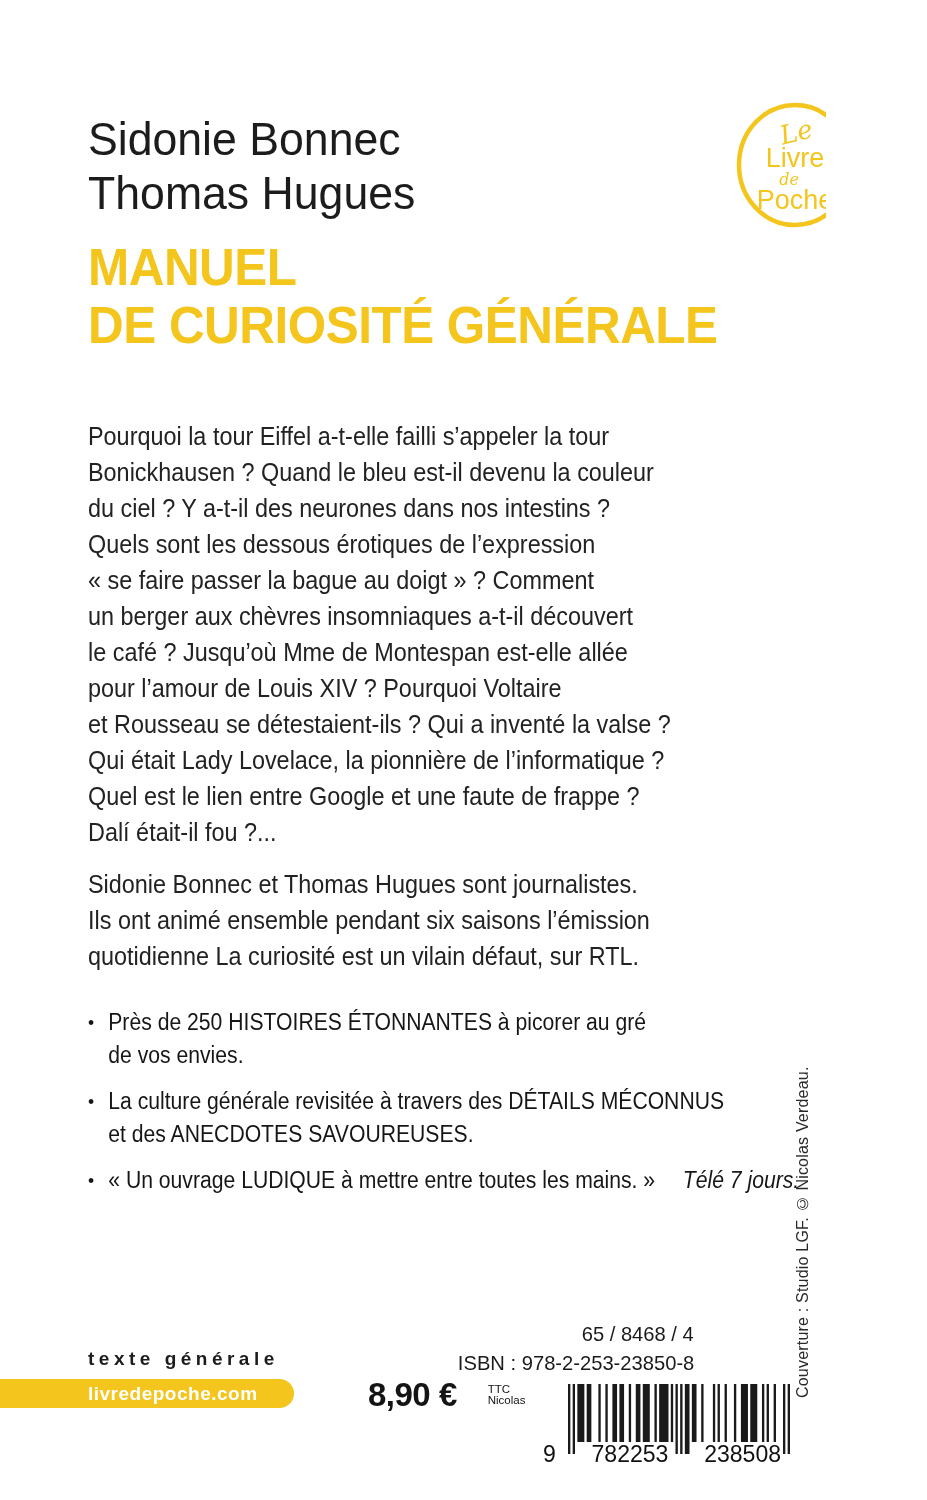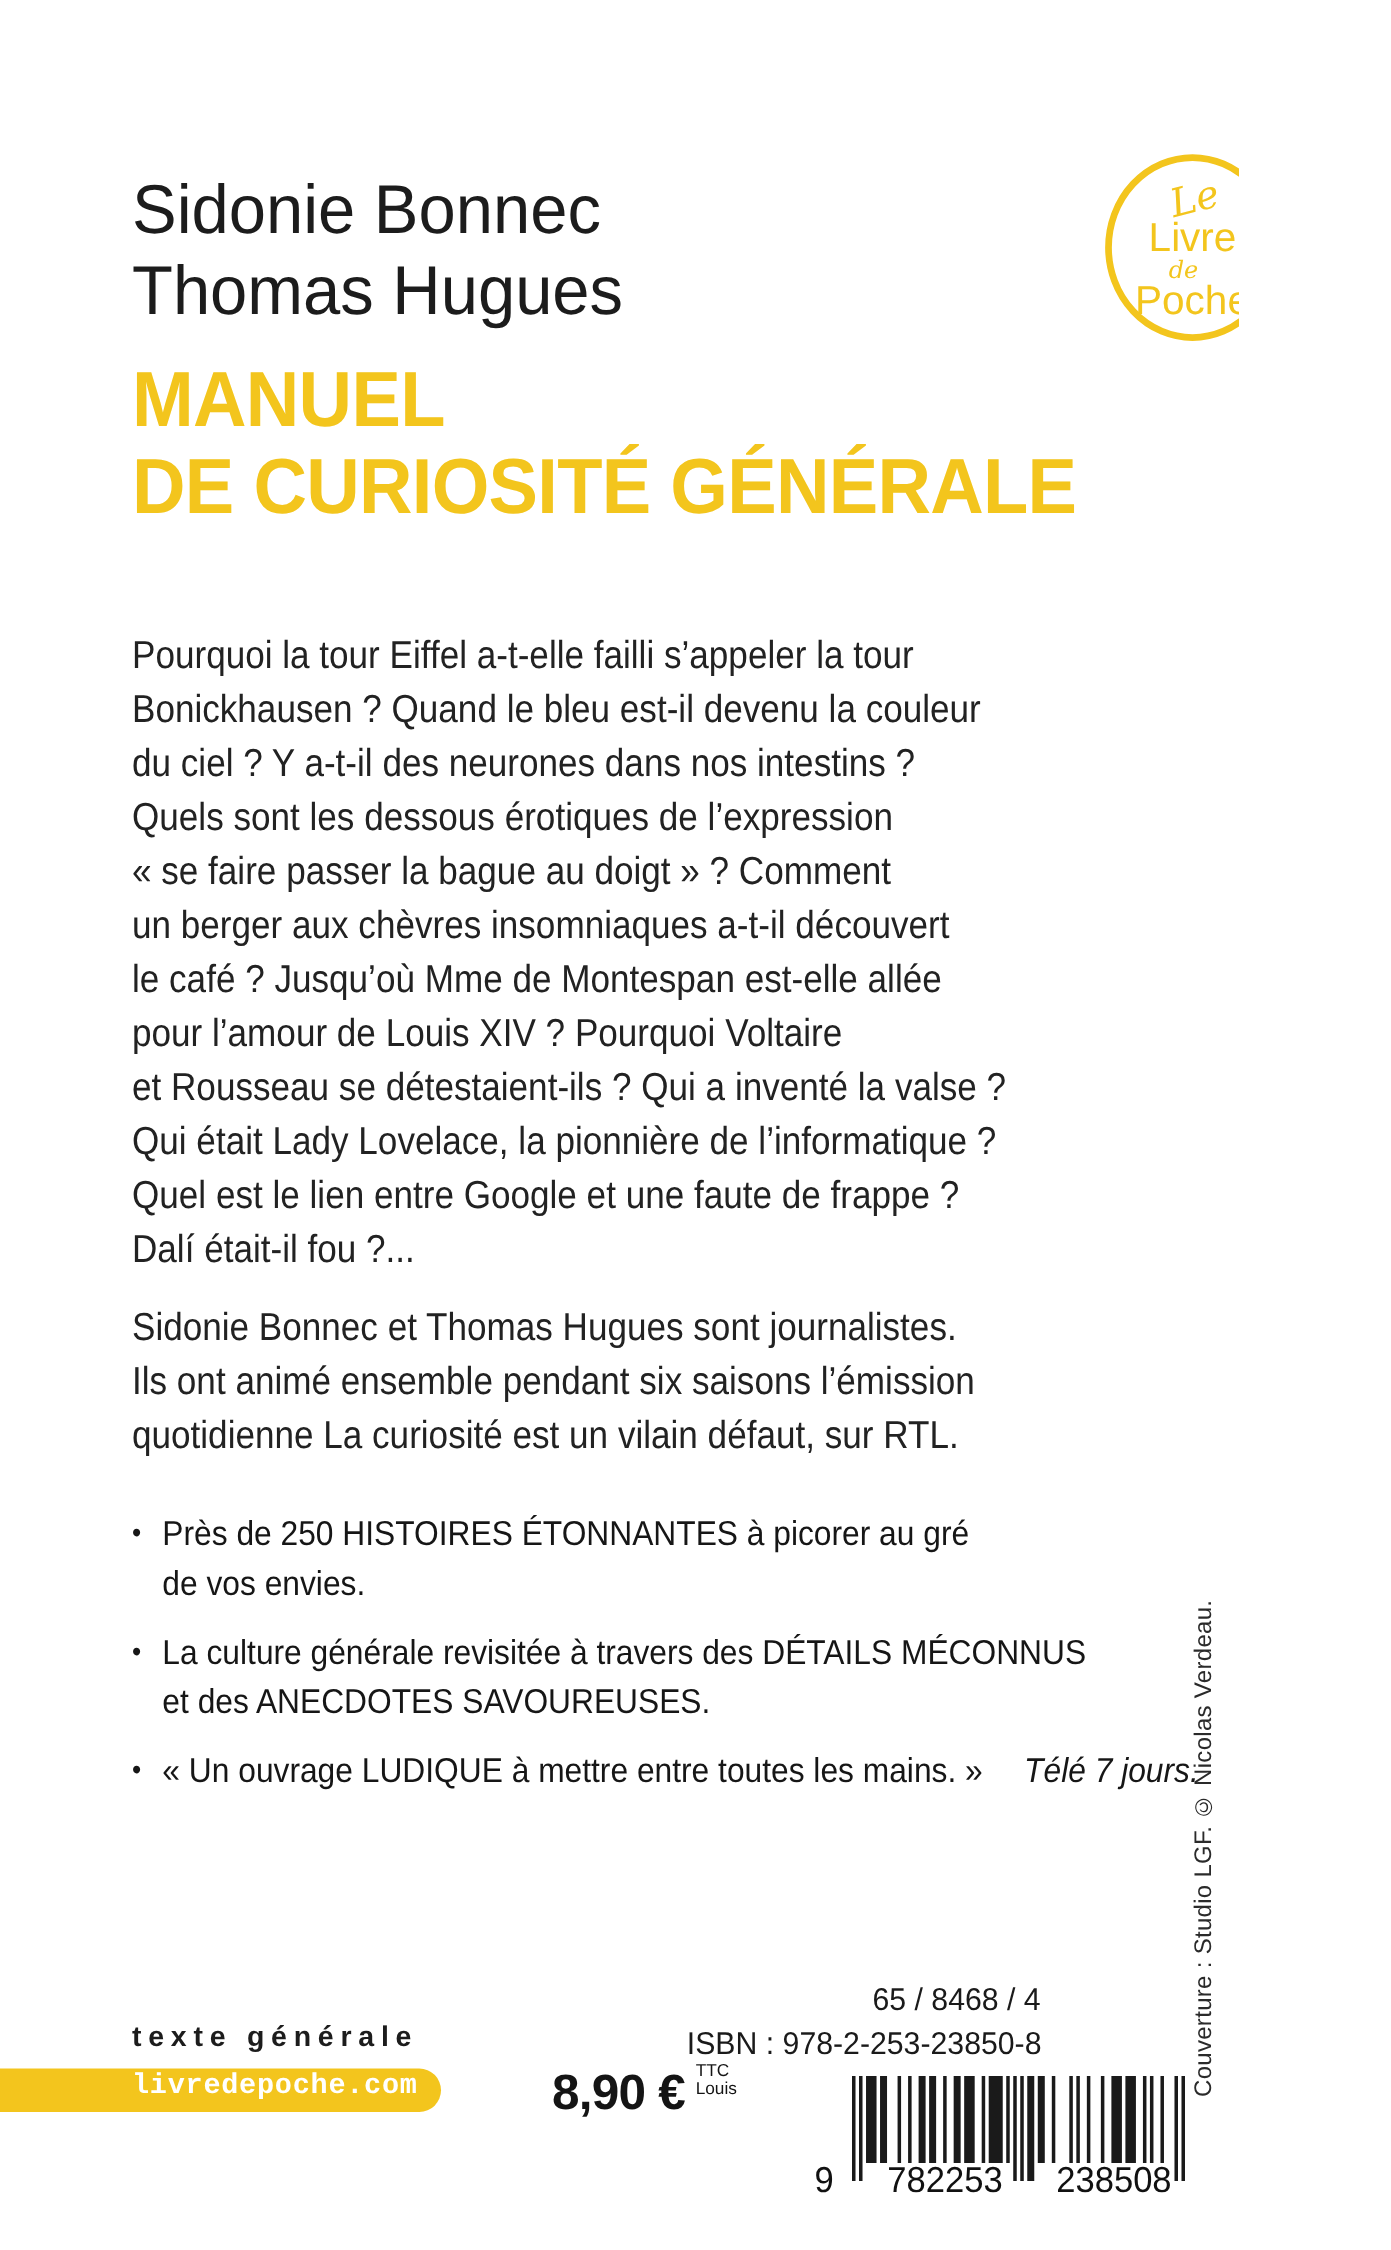--- a/index.html
+++ b/index.html
@@ -36,26 +36,26 @@
            transform:scaleX(.92);transform-origin:0 0;}
   .bullet-row{display:flex;margin-bottom:13px;}
   .dot{width:22px;flex:0 0 22px;font-size:19px;}
   .b-lines{white-space:nowrap;}
   .press-source{font-style:italic;margin-left:30px;}
 
   
   .texte-integral{left:88px;top:1348px;font-size:19px;font-weight:bold;
                   letter-spacing:4.5px;color:#1c1c1c;}
   .site-pill{left:0;top:1379px;width:294px;height:29px;background:var(--yellow,#F3C51D);
-             border-radius:0 15px 15px 0;display:flex;font-family:Liberation Mono, monospace;}
+             border-radius:0 15px 15px 0;display:flex;align-items:center;}
   .site-pill span{padding-left:88px;color:#fff;font-weight:bold;font-size:19px;
                   letter-spacing:0.5px;}
 
   
-  .price-wrap{left:368px;top:1376px;display:flex;align-items:flex-start;}
+  .price-wrap{left:368px;top:1376px;display:flex;align-items:center;gap:24px;}
   .price{font-size:33px;font-weight:600;letter-spacing:-0.5px;color:#141414;}
   .tax{margin-left:7px;margin-top:0;font-size:11.5px;line-height:11.5px;color:#141414;}
 
   
   .edition-code{right:132px;top:1322px;font-size:21px;color:#1a1a1a;text-align:right;
                 transform:scaleX(.96);transform-origin:100% 0;}
   .isbn{right:132px;top:1351px;font-size:21px;color:#1a1a1a;text-align:right;
         transform:scaleX(.96);transform-origin:100% 0;}
   .barcode{left:568px;top:1384px;}
   .barcode-digits{left:543px;top:1440px;width:248px;display:flex;
@@ -141,21 +141,21 @@
   <div class="abs texte-integral">texte générale</div>
 
   <div class="abs site-pill">
     <span>livredepoche.com</span>
   </div>
 
   <div class="abs price-wrap">
     <span class="price">8,90 €</span>
     <span class="tax">
       <div>TTC</div>
-      <div>Louis</div>
+      <div>Nicolas</div>
     </span>
   </div>
 
   <div class="abs edition-code">65 / 8468 / 4</div>
   <div class="abs isbn">ISBN : 978-2-253-23850-8</div>
 
   <svg class="abs barcode" id="barcode-svg" width="222" height="72" viewBox="0 0 222 72">
       <rect x="0.00" y="0" width="2.34" height="70" fill="#1a1a1a"></rect>
       <rect x="4.67" y="0" width="2.34" height="70" fill="#1a1a1a"></rect>
       <rect x="9.35" y="0" width="7.01" height="58" fill="#1a1a1a"></rect>

